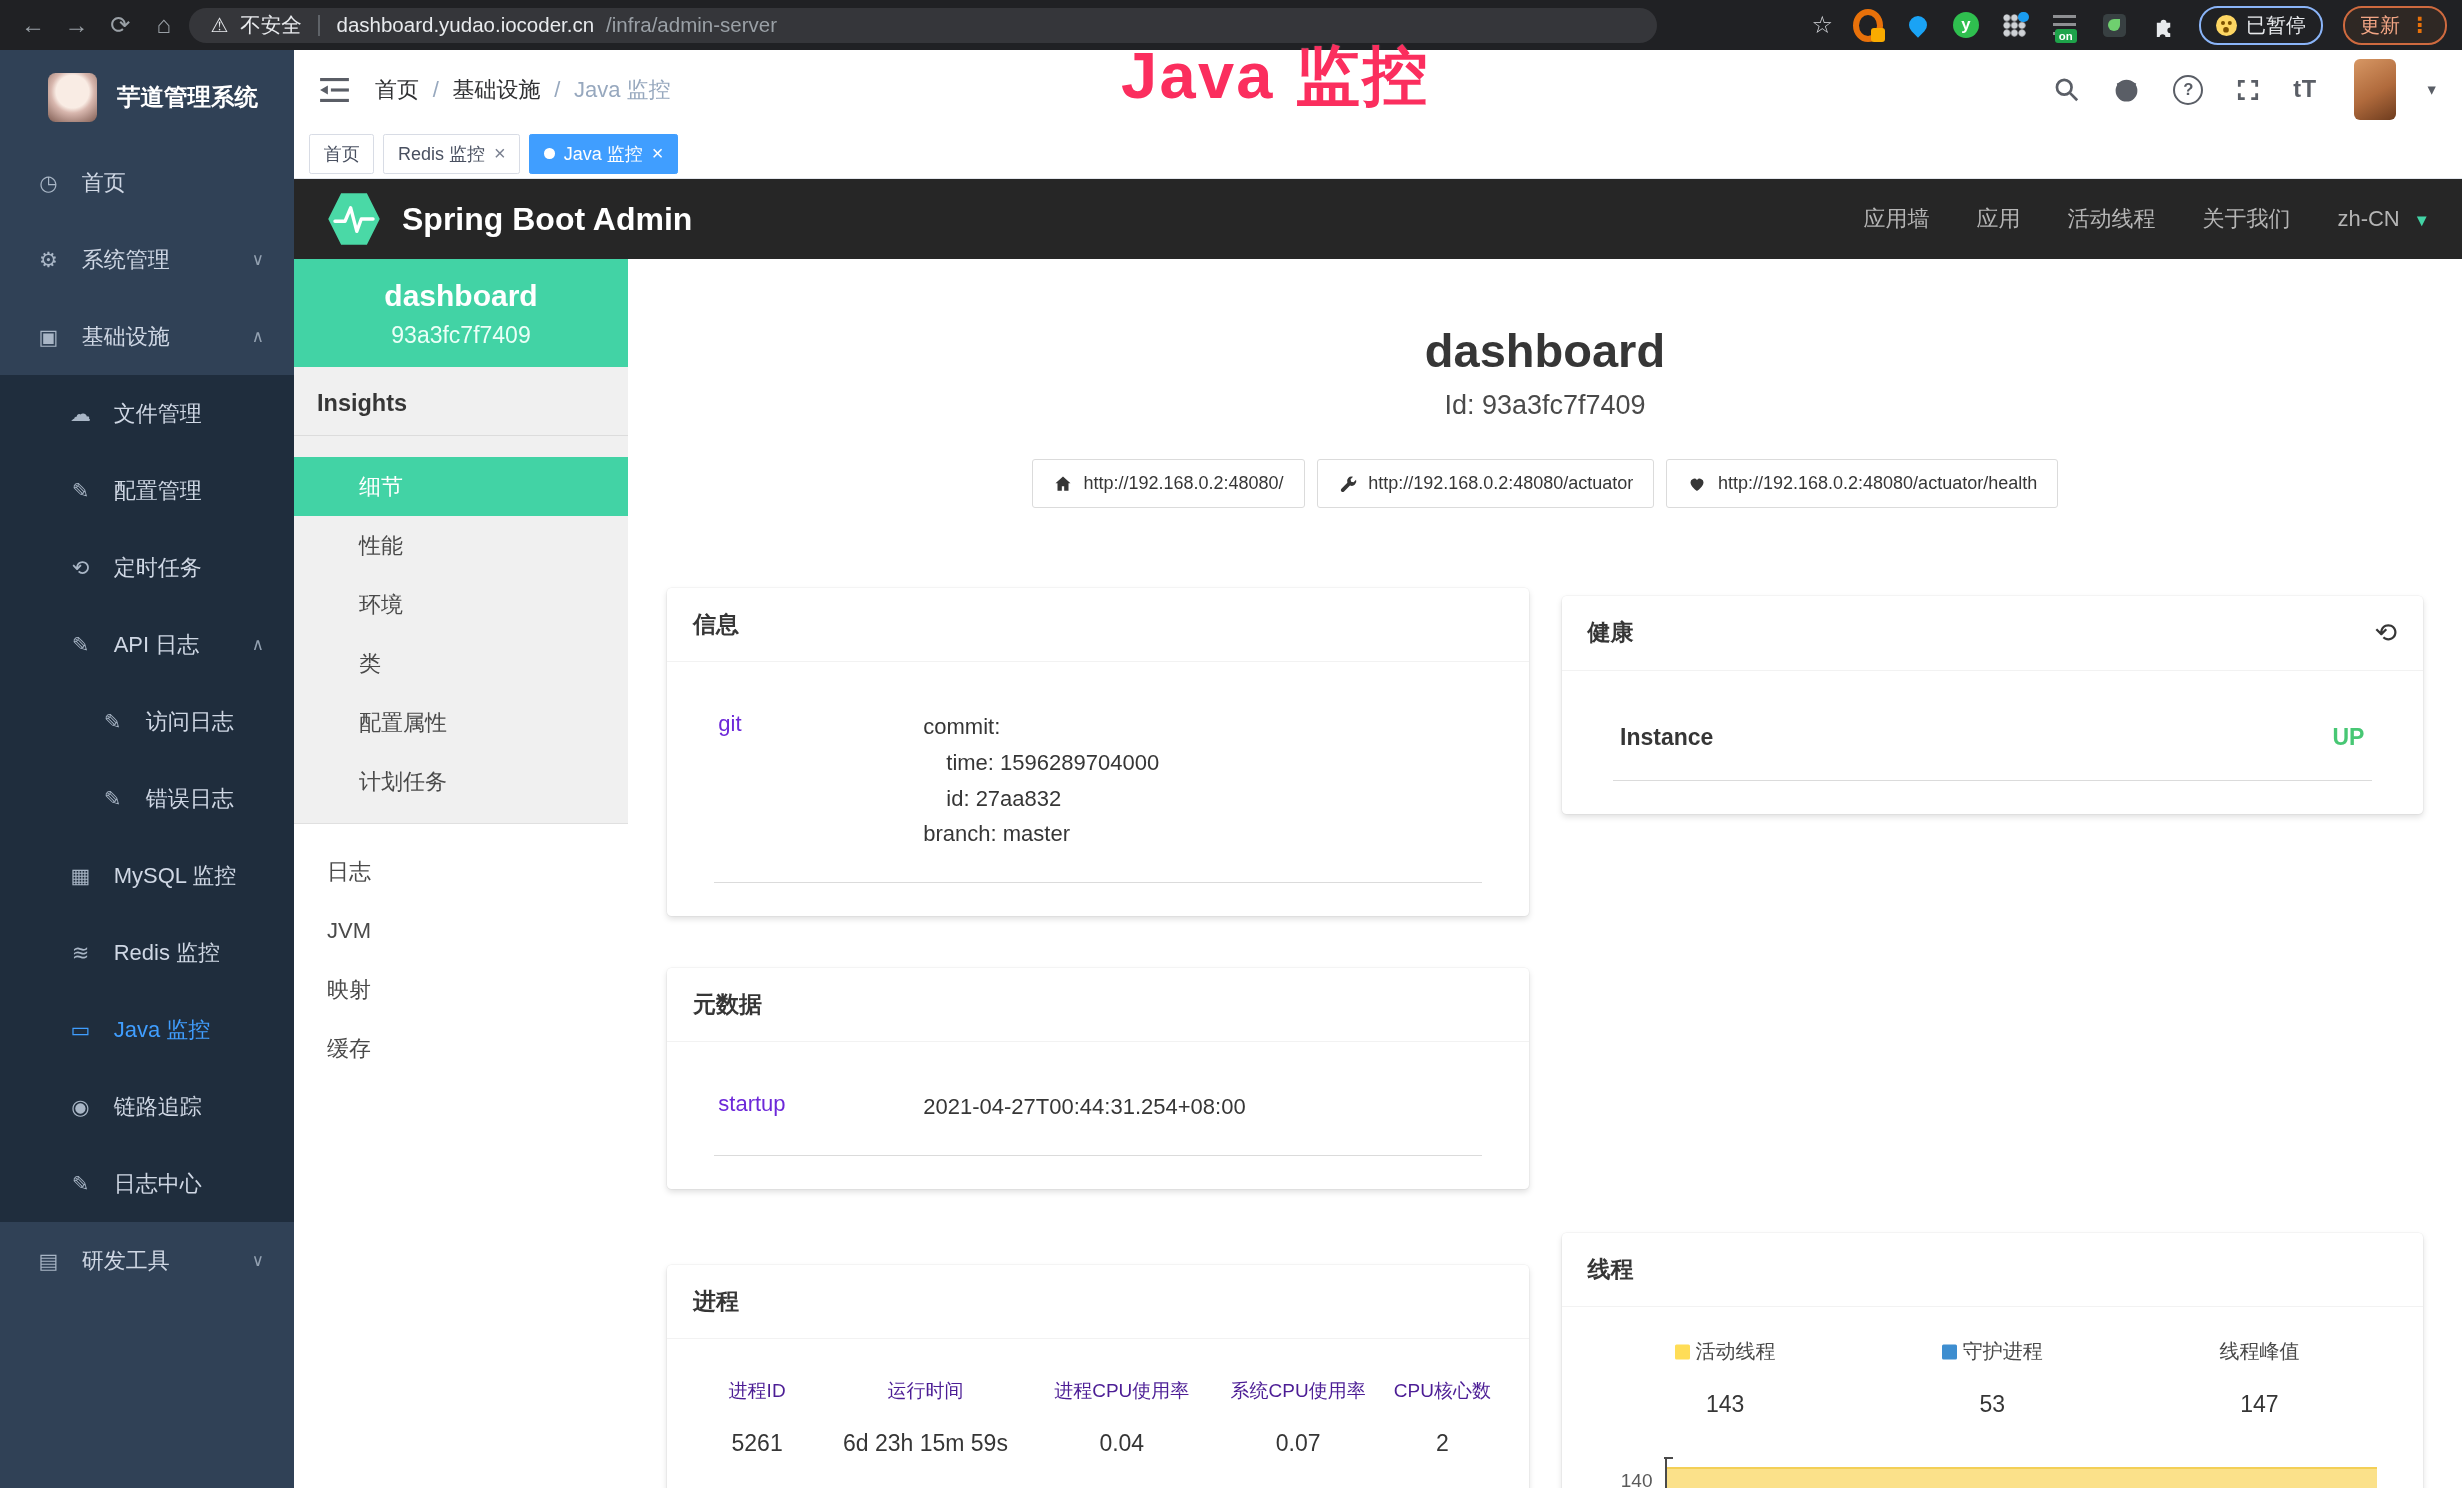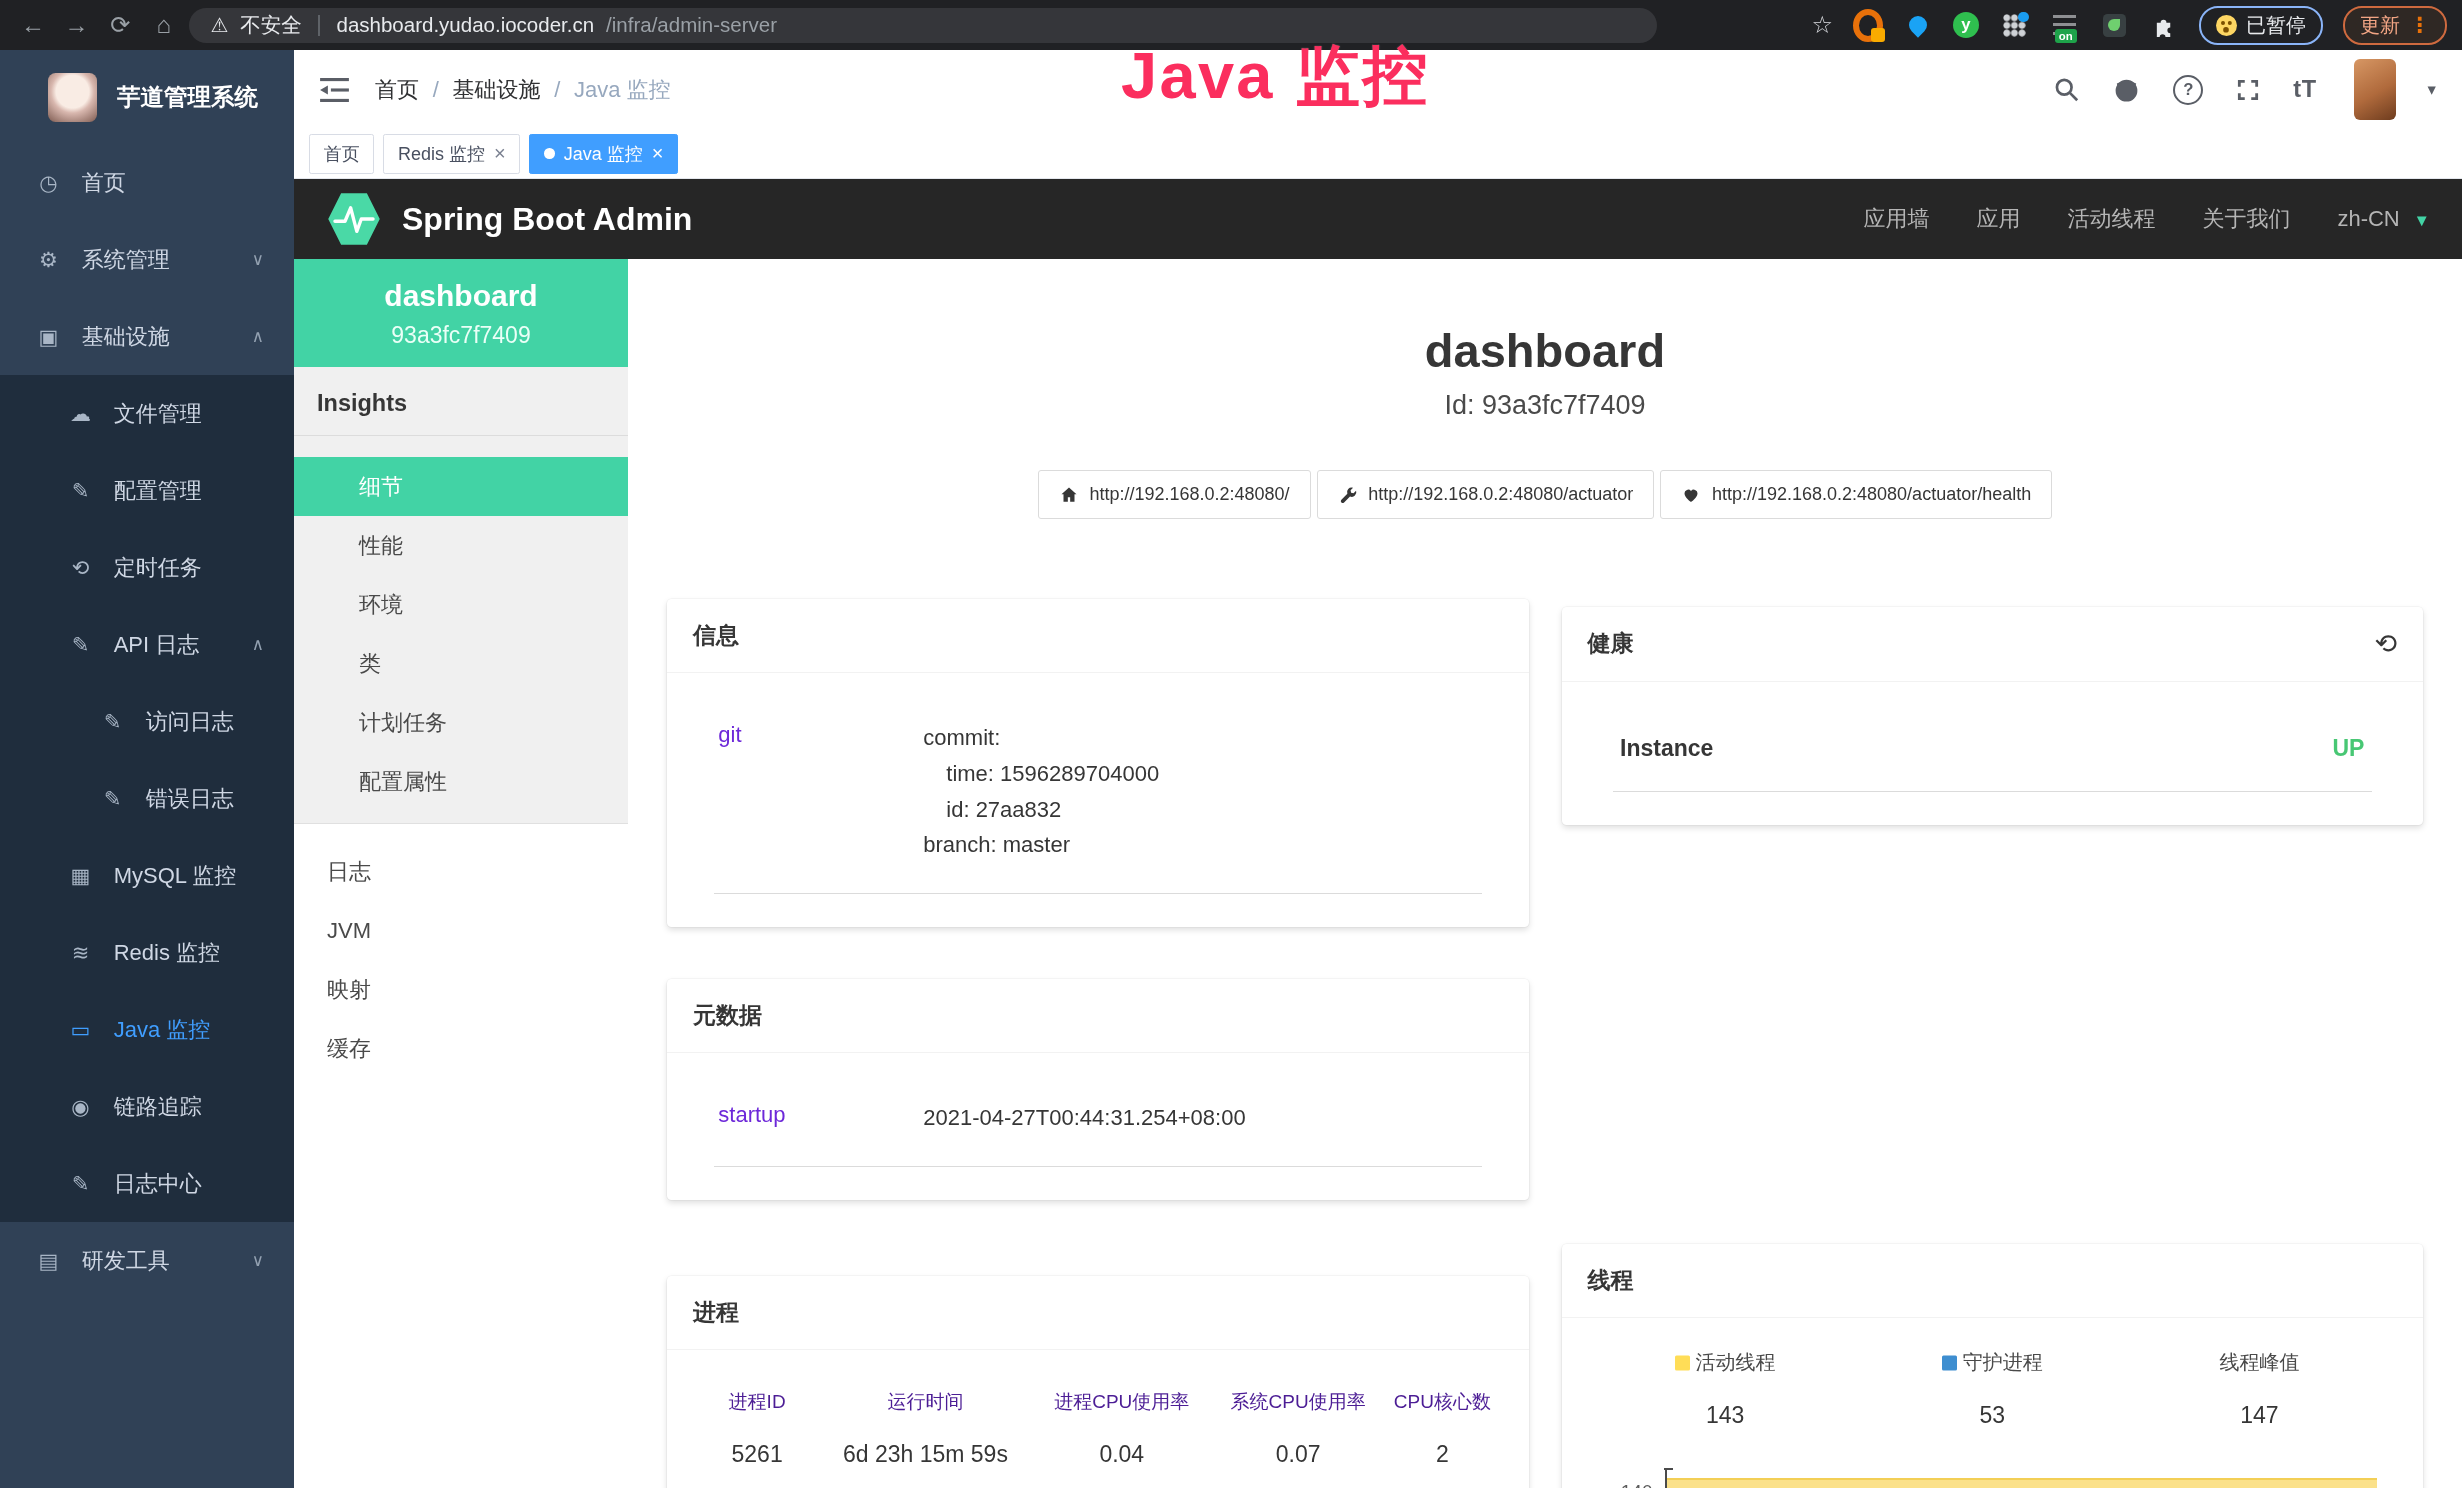--- a/index.html
+++ b/index.html
@@ -85,21 +85,21 @@
   .group-label{padding:23px 23px 18px;font-size:23.5px;font-weight:bold;color:#363636;border-bottom:1.5px solid #dcdcdc;margin-bottom:21px;}
   .sitem{height:59px;display:flex;align-items:center;padding-left:65px;font-size:22px;color:#4a4a4a;cursor:pointer;}
   .sitem.active{background:#42d3a5;color:#fff;}
   .plain{padding-top:18px;}
   .plain .sitem{padding-left:33px;}
   
   .sba-content{flex:1;min-width:0;padding-top:64px;}
   .hero{text-align:center;}
   .hero h1{margin:0;font-size:47px;font-weight:600;color:#363636;}
   .hero .idl{margin-top:12px;font-size:27px;color:#4a4a4a;}
-  .links{display:flex;justify-content:center;margin-top:49px;gap:6px;}
+  .links{display:flex;justify-content:center;margin-top:38px;gap:12px;}
   .lbtn{height:47px;border:0.8px solid #dbdbdb;background:#fff;border-radius:3px;display:flex;
     align-items:center;gap:10.6px;padding:0 20px;font-size:18px;color:#363636;cursor:pointer;}
   .cards{display:flex;gap:33px;padding:0 39px;margin-top:80px;align-items:flex-start;}
   .col{flex:1;min-width:0;display:flex;flex-direction:column;}
   .card{background:#fff;border-radius:4.6px;box-shadow:0 3px 6.8px rgba(10,10,10,.13),0 0 0 0.8px rgba(10,10,10,.04);}
   .card-head{padding:21px 26px;border-bottom:1.5px solid #f2f2f2;font-size:23px;font-weight:600;color:#363636;
     display:flex;align-items:center;justify-content:space-between;}
   .hist{font-size:27px;font-weight:normal;color:#363636;}
   .card-body{padding:26px 30px 33px;}
   .kv{display:flex;margin:16.7px 16.7px 0;padding:4.6px 4.6px 30px;border-bottom:0.8px solid #dbdbdb;}
@@ -332,22 +332,22 @@
         <div class="sba-app">
           <div class="an">dashboard</div>
           <div class="ai">93a3fc7f7409</div>
         </div>
         <div class="sba-group">
           <div class="group-label">Insights</div>
           <div class="sitem active">细节</div>
           <div class="sitem">性能</div>
           <div class="sitem">环境</div>
           <div class="sitem">类</div>
+          <div class="sitem">配置属性</div>
           <div class="sitem">计划任务</div>
-          <div class="sitem">配置属性</div>
         </div>
         <div class="plain">
           <div class="sitem">日志</div>
           <div class="sitem">JVM</div>
           <div class="sitem">映射</div>
           <div class="sitem">缓存</div>
         </div>
       </div>
 
       <div class="sba-content">

